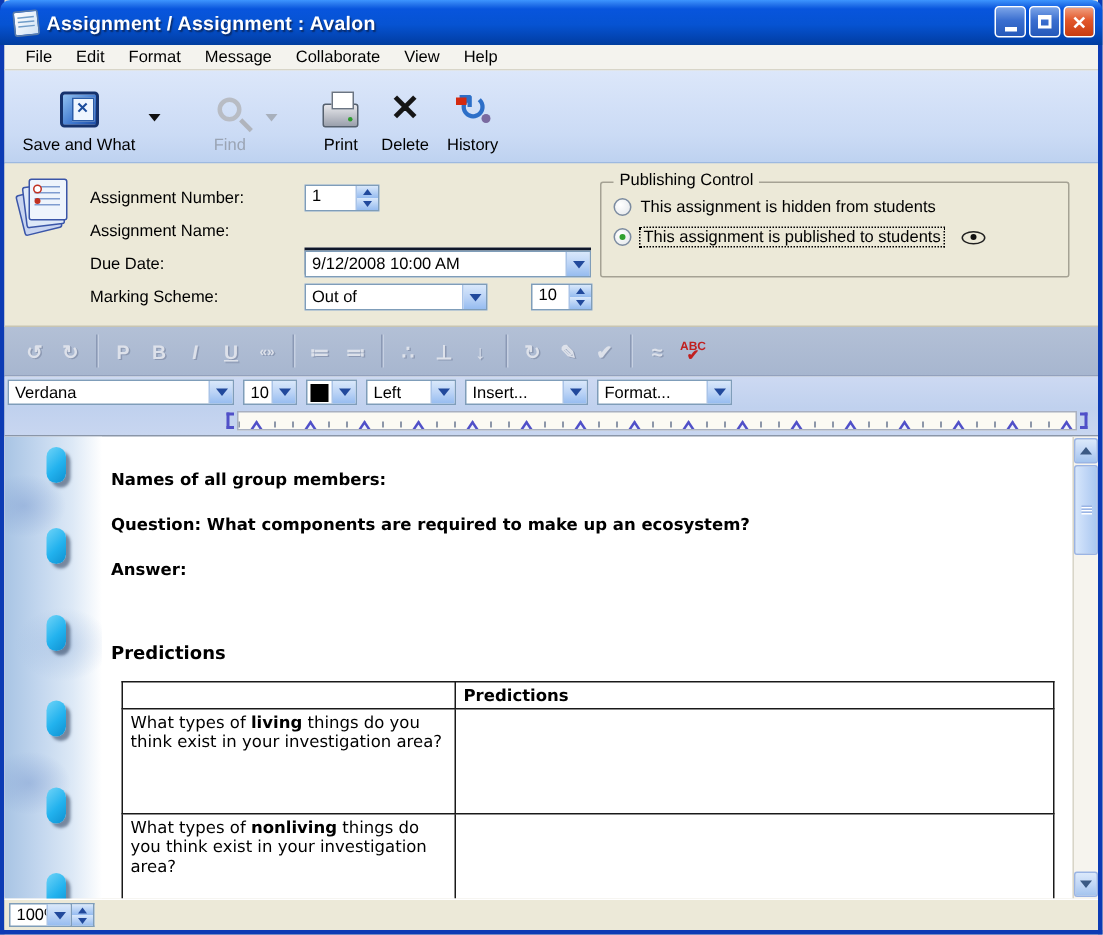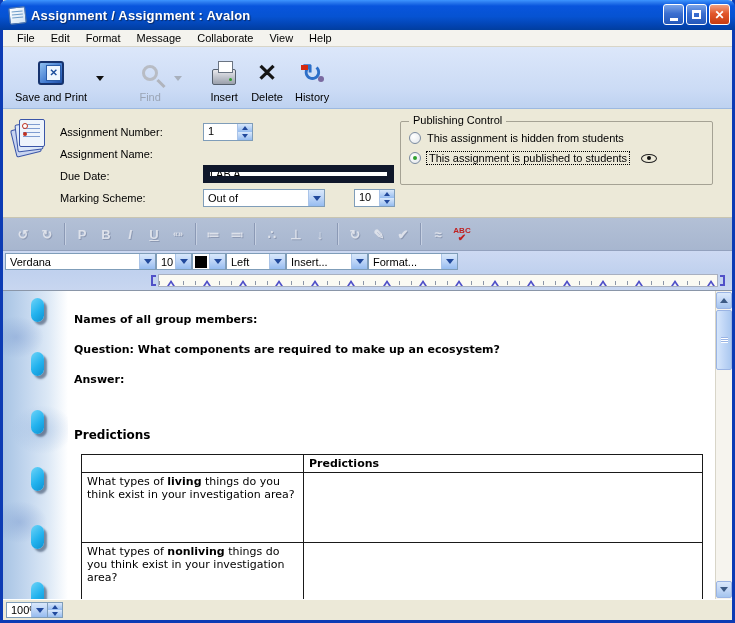--- a/index.html
+++ b/index.html
@@ -96,21 +96,21 @@
   .fmt-toolbar { height:33px; background:linear-gradient(180deg,#b3c0d6 0%,#a7b6cf 100%); display:flex; align-items:center; padding-left:8px; border-bottom:1px solid #93a1bd; }
   .fmt-ic { width:24px; height:22px; display:flex; align-items:center; justify-content:center;
     color:#dde1ea; font-weight:bold; font-size:13px; text-shadow:1px 1px 0 rgba(120,132,158,.6); }
   .fmt-ic.small { font-size:9px; }
   .fmt-sep { width:1px; height:22px; background:#8b99b5; margin:0 5px; box-shadow:1px 0 0 #c6d0e2; }
   .fmt-ic.underline span { text-decoration:underline; }
   .fmt-ic.spell { flex-direction:column; line-height:7px; color:#c02020; text-shadow:none; font-size:8px; }
   .fmt-ic.spell .chk { color:#c02020; font-size:10px; }
 
   
-  .font-row { height:21px; background:linear-gradient(180deg,#cdd9f2,#c0d1ee); display:flex; align-items:center; gap:0; padding:0 2px 0 2px; }
+  .font-row { height:21px; background:linear-gradient(180deg,#cdd9f2,#c0d1ee); display:flex; align-items:center; gap:6px; padding:0 2px 0 2px; }
   .font-row .xp-combo { height:17px; }
   .font-row .combo-arrow { height:15px; }
   .swatch { width:12px; height:12px; background:#000; margin:0 2px; }
 
   
   .ruler-row { height:18px; background:linear-gradient(180deg,#c0d1ee,#c8d6f0); position:relative; }
   .ruler { position:absolute; left:155px; right:14px; top:2px; height:13px; background:#fbfaf3; border:1px solid #a8b0c0; }
   .ruler .ticks { position:absolute; left:0; right:0; bottom:1px; height:4px;
     background:repeating-linear-gradient(90deg,#8d97a8 0 1px,transparent 1px 12px); }
   .rtri { position:absolute; bottom:0; width:0; height:0; border-left:4px solid transparent; border-right:4px solid transparent;
@@ -190,41 +190,41 @@
     <span class="menu-item">Collaborate</span>
     <span class="menu-item">View</span>
     <span class="menu-item">Help</span>
   </div>
 
   <div class="toolbar">
     <div class="tb-btn">
       <span class="ic-box">
           <span class="ic-save"></span>
         </span>
-      <span>Save and Print</span>
+      <span>Save and What</span>
     </div>
     <div class="tb-drop">
         <span class="tri-down"></span>
       </div>
     <div style="width:22px"></div>
     <div class="tb-btn disabled">
       <span class="ic-box">
           <span class="ic-find"></span>
         </span>
       <span>Find</span>
     </div>
     <div class="tb-drop">
         <span class="tri-down gray"></span>
       </div>
     <div style="width:18px"></div>
     <div class="tb-btn">
       <span class="ic-box">
           <span class="ic-print"></span>
         </span>
-      <span>Insert</span>
+      <span>Print</span>
     </div>
     <div class="tb-btn">
       <span class="ic-box">
           <span class="ic-delete">✕</span>
         </span>
       <span>Delete</span>
     </div>
     <div class="tb-btn">
       <span class="ic-box">
           <span class="ic-history">↻</span>
@@ -251,20 +251,24 @@
       </div>
     </div>
 
     <div class="frm-row" style="top:36px; left:0; right:0;">
       <span class="frm-label">Assignment Name:</span>
       <input class="frm-field xp-input" style="width: 191px;" readonly="" value="LAB A">
     </div>
 
     <div class="frm-row" style="top:58px; left:0; right:0;">
       <span class="frm-label">Due Date:</span>
+      <div class="frm-field xp-combo" style="width:191px">
+        <span class="val">9/12/2008 10:00 AM</span>
+        <span class="combo-arrow"></span>
+      </div>
     </div>
 
     <div class="frm-row" style="top:80px; left:0; right:0;">
       <span class="frm-label">Marking Scheme:</span>
       <div class="frm-field xp-combo" style="width:122px">
         <span class="val">Out of</span>
         <span class="combo-arrow"></span>
       </div>
       <div class="frm-field xp-spin" style="left:351px; width:41px">
         <span class="val">10</span>

